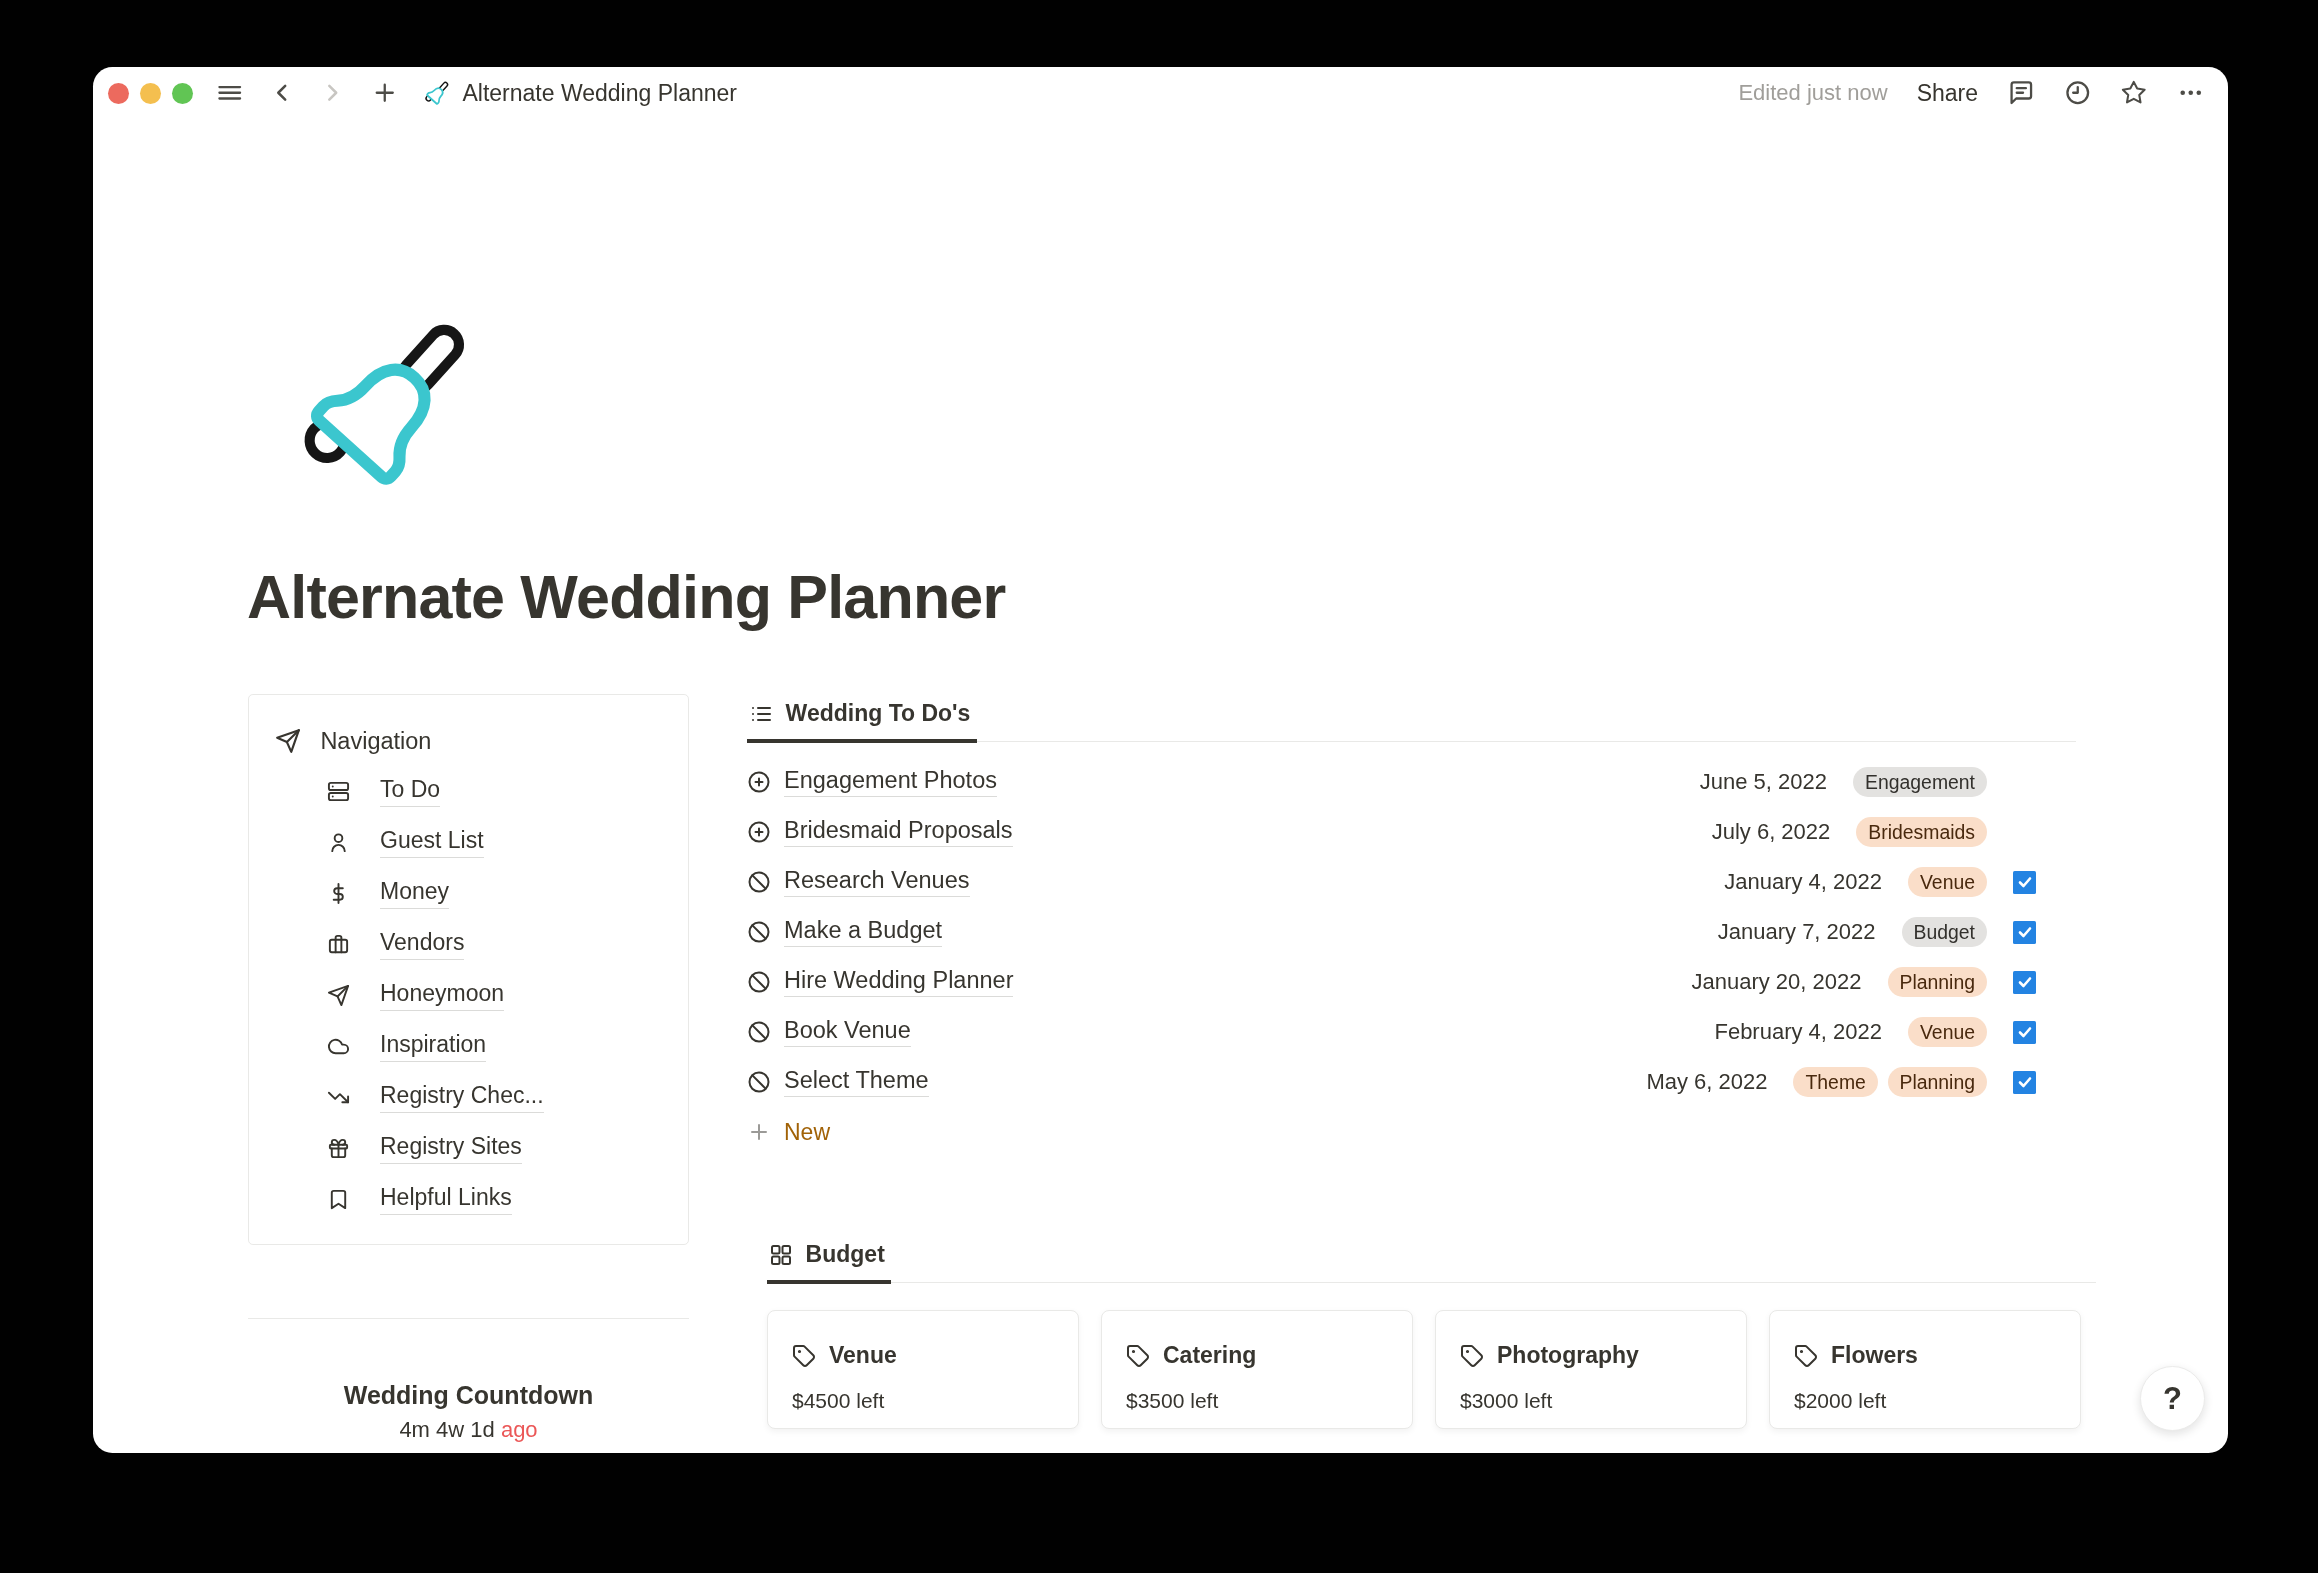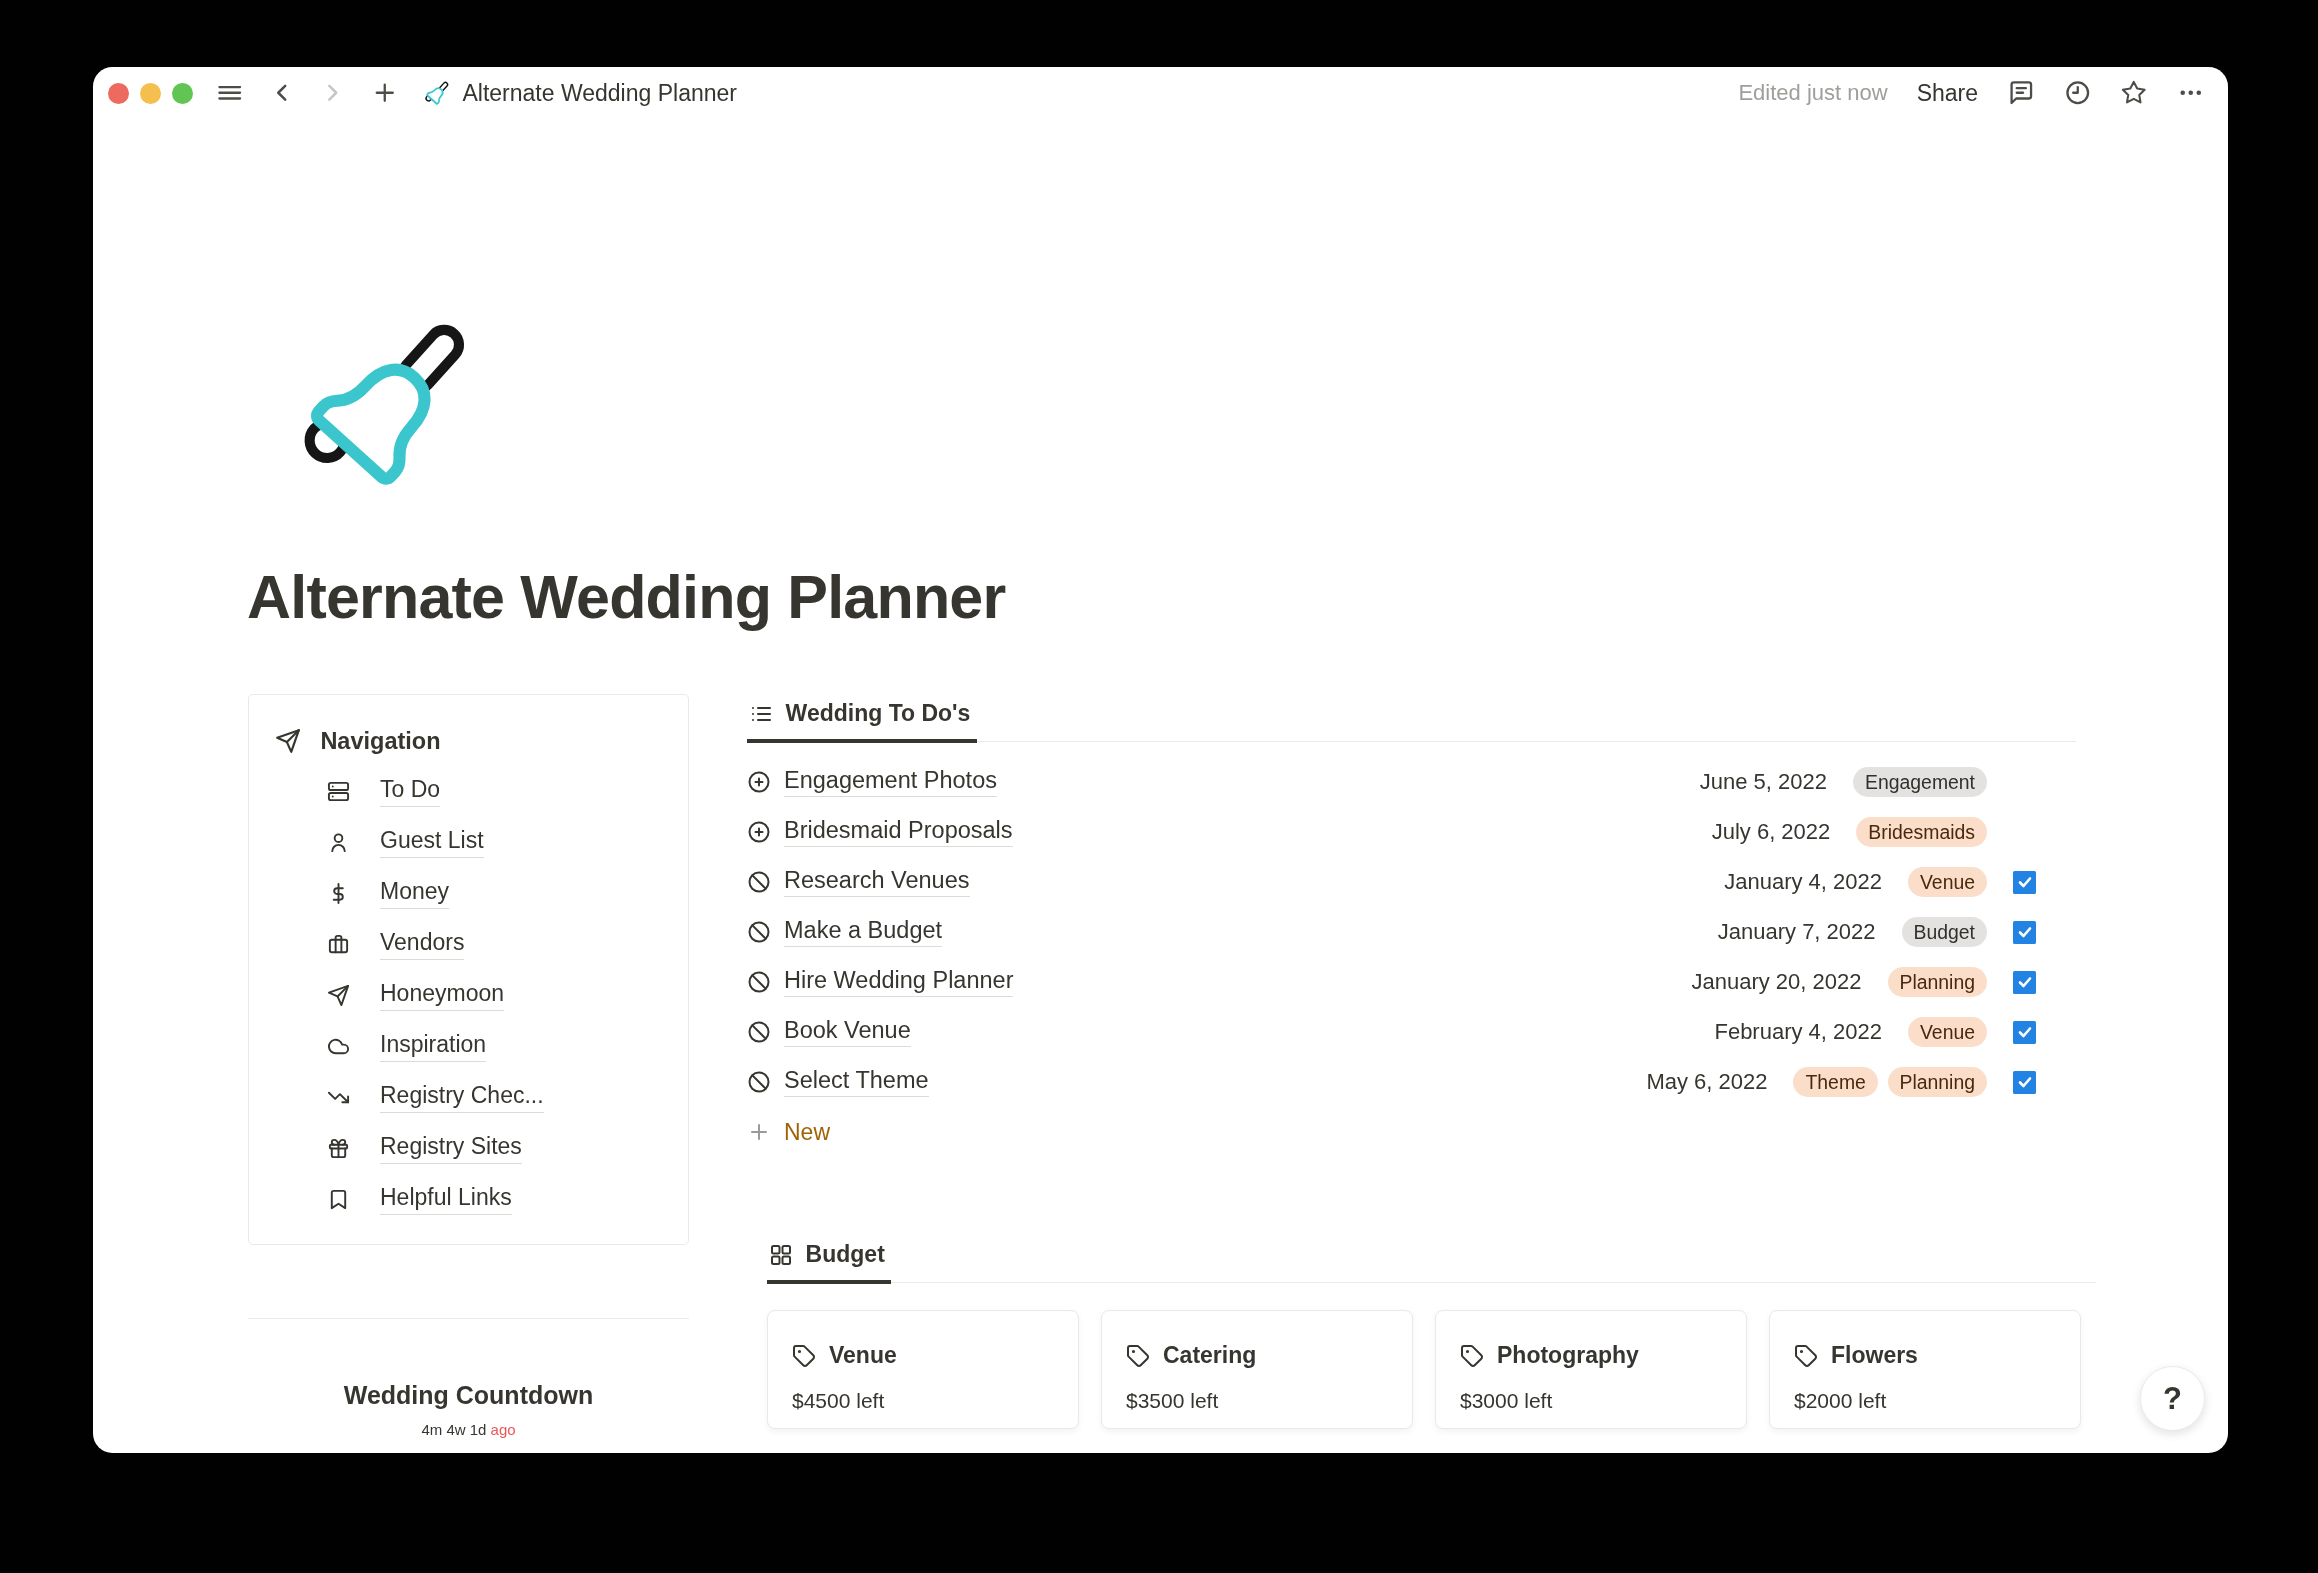--- a/index.html
+++ b/index.html
@@ -26,32 +26,32 @@
 
   
   .bell-art { position:absolute; left:190px; top:239px; width:198px; height:202px; }
   .page-title { position:absolute; left:154px; top:495px; font-size:61px; font-weight:700;
                 letter-spacing:-0.8px; color:#37352F; }
 
   
   .nav-card { position:absolute; left:155px; top:627px; width:441px; height:551px;
               border:1.6px solid #E9E9E7; border-radius:4.9px; background:#fff; padding-top:21px; }
   .nav-header { display:flex; align-items:center; gap:19.4px; padding-left:26px; height:50px;
-                font-size:23.5px; font-weight:700; }
+                font-size:23.5px; font-weight:400; }
   .nav-item { display:flex; align-items:center; gap:30px; padding-left:78px; height:51px; font-size:23px; }
   .nav-item .label, .link-u { border-bottom:1.6px solid rgba(55,53,47,0.18); padding-bottom:2.4px; }
   .icon-28 { width:23px; height:23px; color:#37352F; flex:none; }
   .icon-28 svg, .icon-30 svg, .icon-32 svg { width:100%; height:100%; display:block; }
   .icon-30 { width:24px; height:24px; color:#37352F; flex:none; }
   .icon-32 { width:26px; height:26px; color:#37352F; flex:none; }
 
   .left-divider { position:absolute; left:155px; top:1251px; width:441px; border-top:1.6px solid #E9E9E7; }
   .countdown { position:absolute; left:155px; top:1310px; width:441px; text-align:center; }
   .countdown-title { font-size:25px; font-weight:700; line-height:36px; }
-  .countdown-value { font-size:15px; line-height:34px; }
+  .countdown-value { font-size:22px; line-height:34px; }
   .countdown-value .ago { color:#EB5757; }
 
   
   .tabs { border-bottom:1.6px solid #E9E9E7; }
   .tab { display:inline-flex; align-items:center; gap:13px; padding:0 6.5px 12px 1.6px;
          border-bottom:4px solid #37352F; margin-bottom:-1.6px; font-size:23px; font-weight:600; }
 
   
   .todo-section { position:absolute; left:654px; top:633px; width:1329px; }
   .todo-rows { margin-top:14.6px; }

